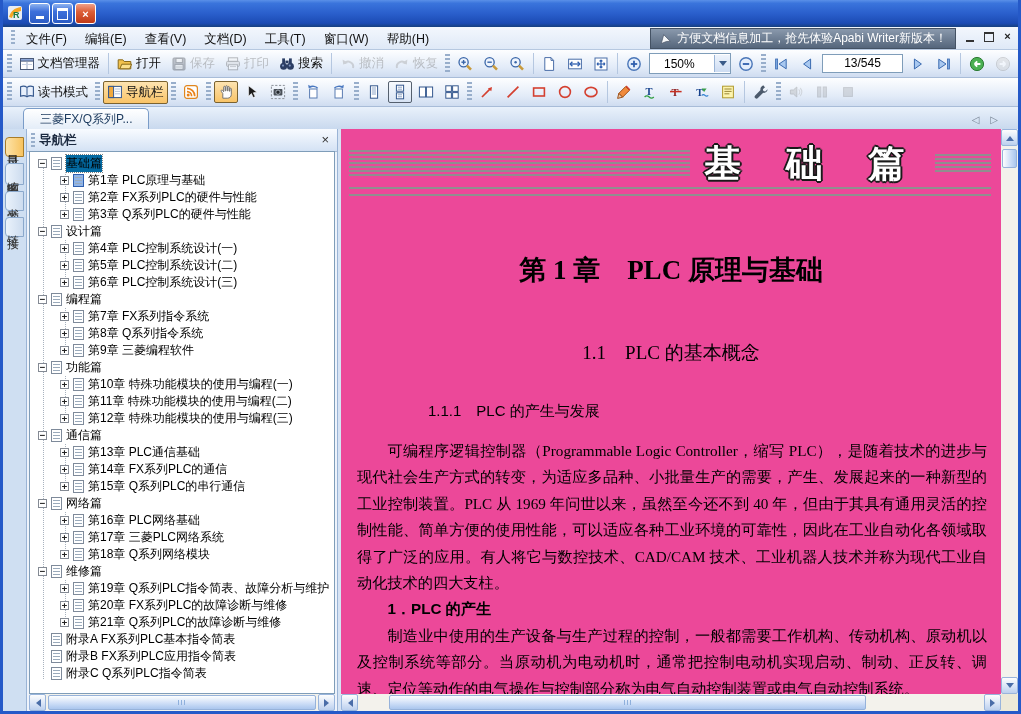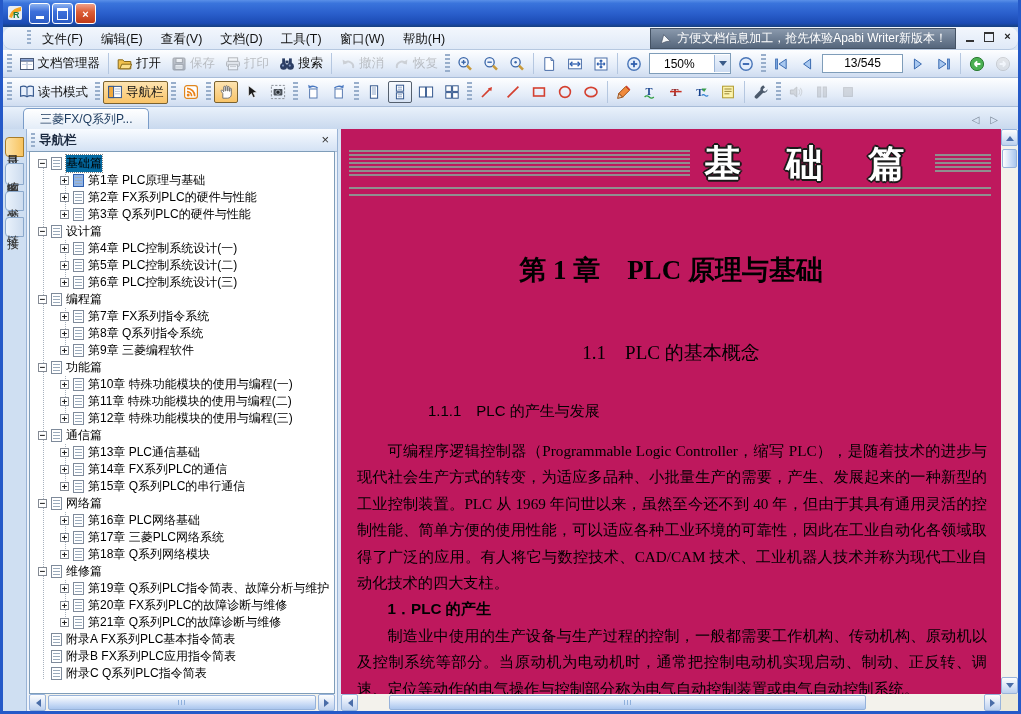--- a/index.html
+++ b/index.html
@@ -12,21 +12,21 @@
   .app-icon{width:17px;height:17px;display:inline-block;}
   .title-text{color:#fff;font-weight:bold;font-size:13px;letter-spacing:1px;text-shadow:1px 1px 1px #123;flex:1;white-space:nowrap;overflow:hidden;}
   .win-btns{display:flex;gap:2px;margin-right:2px;}
   .wbtn{width:21px;height:21px;border-radius:3px;border:1px solid #fff;box-sizing:border-box;display:grid;place-items:center;color:#fff;font-size:11px;font-weight:bold;
     background:linear-gradient(180deg,#8db2ef 0%,#3d6fdb 40%,#2c5cc4 100%);}
   .wbtn.close{background:linear-gradient(180deg,#f0a088 0%,#dd5f38 40%,#c03a16 100%);}
   .wbtn .dash{width:8px;height:3px;background:#fff;margin-top:8px;}
   .wbtn .rest{width:9px;height:8px;border:1px solid #fff;border-top-width:3px;}
 
   
-  .menubar{height:22px;display:flex;align-items:center;background:linear-gradient(180deg,#f3f7fd,#dfe9f7);border-bottom:1px solid #b6c8e0;position:relative;padding-left:22px;border-radius:9px;}
+  .menubar{height:22px;display:flex;align-items:center;background:linear-gradient(180deg,#f3f7fd,#dfe9f7);border-bottom:1px solid #b6c8e0;position:relative;padding-left:6px;}
   .menu-item{font-size:12.5px;color:#111;padding:2px 9px;cursor:default;}
   .mgrip{width:4px;align-self:stretch;margin:3px 2px;background:repeating-linear-gradient(180deg,#9ab0cc 0 2px,transparent 2px 4px);}
   .promo{position:absolute;right:62px;top:1px;height:19px;display:flex;align-items:center;gap:4px;padding:0 8px;
     background:linear-gradient(180deg,#8a99ac,#55667c);border:1px solid #445264;color:#fff;font-size:12px;white-space:nowrap;justify-content:center;}
   .mdi{position:absolute;right:4px;top:3px;display:flex;gap:6px;align-items:center;}
   .mdi span{display:grid;place-items:center;width:13px;height:13px;color:#222;}
   .mdi .m-dash{width:8px;height:2px;background:#333;margin-top:8px;}
   .mdi .m-rest{width:8px;height:7px;border:1px solid #333;border-top-width:2px;}
   .mdi .m-x{font-size:11px;font-weight:bold;line-height:13px;}
 
@@ -75,21 +75,21 @@
   .exp-sp{width:9px;flex:none;}
   .dicon{position:relative;width:11px;height:13px;box-sizing:border-box;border:1px solid #7e8a9a;background:#fff;flex:none;z-index:1;}
   .dicon::after{content:"";position:absolute;left:1px;right:1px;top:2px;height:8px;background:repeating-linear-gradient(180deg,#9aaabb 0 1px,transparent 1px 3px);}
   .dicon.hl{background:#8fb4e8;border-color:#2f5fae;}
   .tlabel{overflow:hidden;}
   .tlabel.sel{background:#0369a1;outline:1px dotted #808080;}
 
   .splitter{width:3px;background:#d6e3f4;}
 
   .docarea{flex:1;position:relative;background:#d6e3f4;}
-  .page{position:absolute;left:0;top:0;right:17px;bottom:17px;background:#be185d;overflow:hidden;}
+  .page{position:absolute;left:0;top:0;right:17px;bottom:17px;background:#ec4899;overflow:hidden;}
 
   
   .part-row{display:flex;align-items:center;margin:16px 10px 0 8px;gap:14px;}
   .lines-l{flex:1;height:27px;background:repeating-linear-gradient(180deg,#8f8f8f 0 2px,transparent 2px 4px);}
   .lines-r{width:56px;height:19px;background:repeating-linear-gradient(180deg,#8f8f8f 0 2px,transparent 2px 4px);}
   .part-title{font-size:37px;font-weight:bold;letter-spacing:16px;line-height:1;color:#fff;font-family:"DejaVu Sans",sans-serif;
     text-shadow:-2px 0 #1a1a1a,2px 0 #1a1a1a,0 -2px #1a1a1a,0 2px #1a1a1a,-1px -1px #1a1a1a,1px 1px #1a1a1a,-1px 1px #1a1a1a,1px -1px #1a1a1a;}
   .underlines{margin:5px 10px 0 8px;height:9px;background:repeating-linear-gradient(180deg,#8f8f8f 0 2px,transparent 2px 7px);}
 
   .chap-title{text-align:center;margin-top:56px;font-family:"Liberation Serif","DejaVu Serif",serif;font-size:27px;font-weight:bold;color:#000;}

